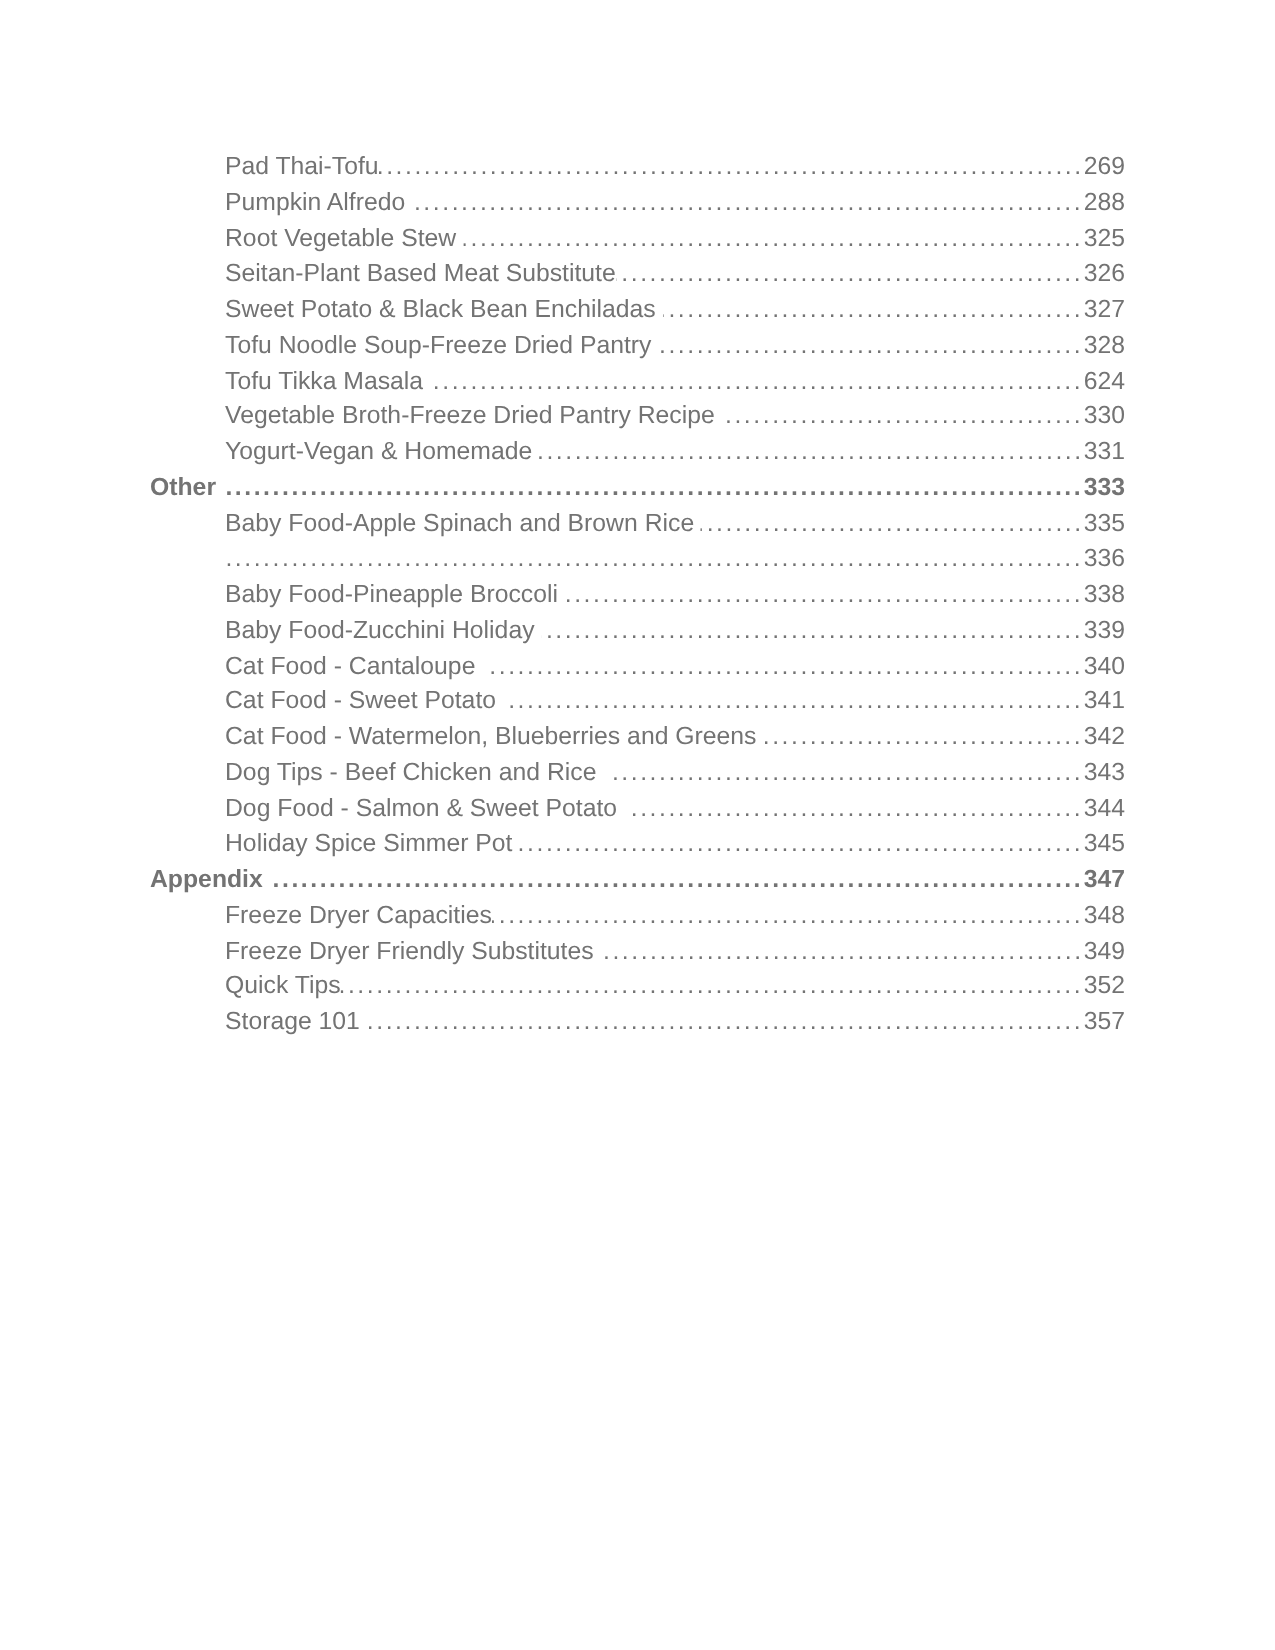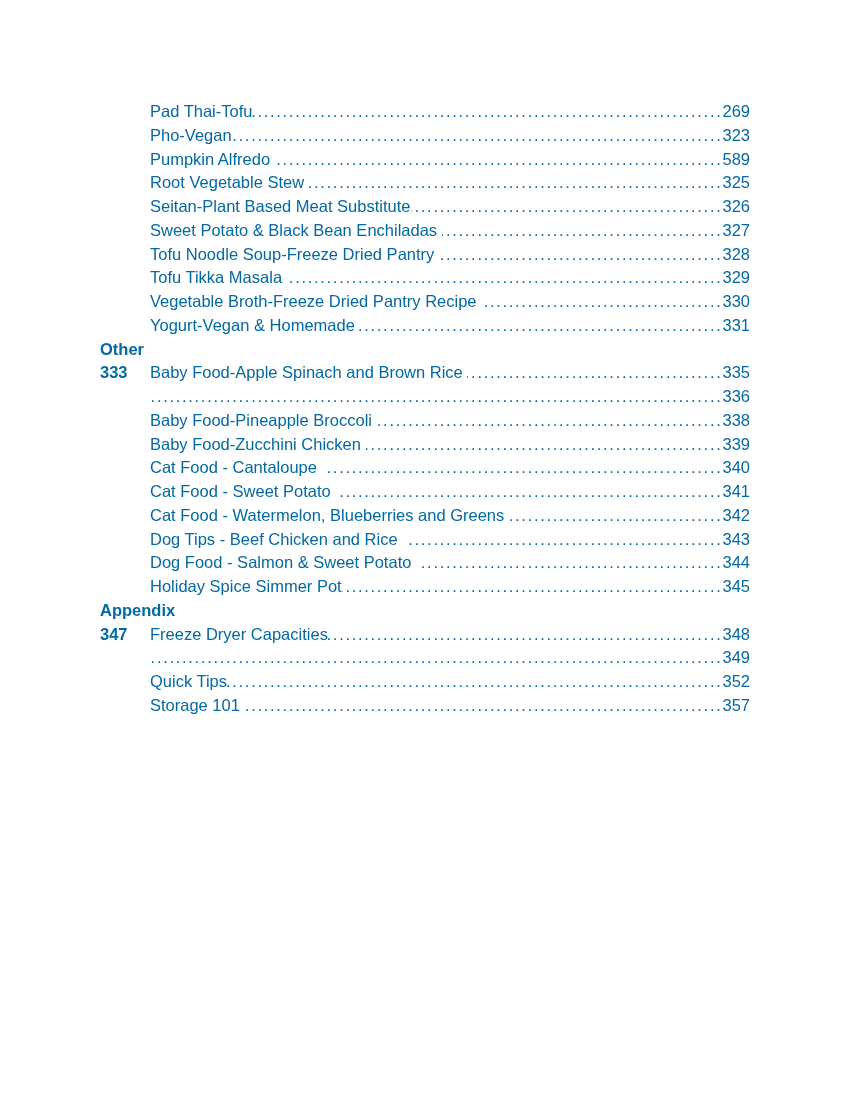--- a/index.html
+++ b/index.html
@@ -22,24 +22,24 @@
     left: 100px;
     top: 100px;
     width: 650px;
   }
   .toc-row {
     display: flex;
     align-items: baseline;
     height: 23.75px;
     line-height: 23.75px;
     font-size: 16.5px;
-    color: #0369a1;
+    color: #737373;
     text-align: center;
   }
-  .toc-row.level-1 { font-weight: 700; flex-direction: column; }
+  .toc-row.level-1 { font-weight: 700; }
   .toc-row.level-2 { padding-left: 50px; }
   .toc-label {
     flex: 0 0 auto;
     white-space: pre; 
   }
   .toc-dots {
     flex: 1 1 auto;
     overflow: hidden;
     white-space: nowrap;
     direction: rtl; 
@@ -57,30 +57,25 @@
 <body>
 
 <div class="page">
   <div class="toc">
   <div class="toc-row level-2">
     <span class="toc-label">Pad Thai-Tofu</span>
     <span class="toc-dots" aria-hidden="true"></span>
     <span class="toc-page">269</span>
   </div>
 
-  <div class="toc-row level-2">
-    <span class="toc-label">Pho-Vegan</span>
-    <span class="toc-dots" aria-hidden="true"></span>
-    <span class="toc-page">323</span>
-  </div>
 
   <div class="toc-row level-2">
     <span class="toc-label">Pumpkin Alfredo </span>
     <span class="toc-dots" aria-hidden="true"></span>
-    <span class="toc-page">589</span>
+    <span class="toc-page">288</span>
   </div>
 
   <div class="toc-row level-2">
     <span class="toc-label">Root Vegetable Stew </span>
     <span class="toc-dots" aria-hidden="true"></span>
     <span class="toc-page">325</span>
   </div>
 
   <div class="toc-row level-2">
     <span class="toc-label">Seitan-Plant Based Meat Substitute</span>
@@ -96,21 +91,21 @@
 
   <div class="toc-row level-2">
     <span class="toc-label">Tofu Noodle Soup-Freeze Dried Pantry </span>
     <span class="toc-dots" aria-hidden="true"></span>
     <span class="toc-page">328</span>
   </div>
 
   <div class="toc-row level-2">
     <span class="toc-label">Tofu Tikka Masala </span>
     <span class="toc-dots" aria-hidden="true"></span>
-    <span class="toc-page">329</span>
+    <span class="toc-page">624</span>
   </div>
 
   <div class="toc-row level-2">
     <span class="toc-label">Vegetable Broth-Freeze Dried Pantry Recipe </span>
     <span class="toc-dots" aria-hidden="true"></span>
     <span class="toc-page">330</span>
   </div>
 
   <div class="toc-row level-2">
     <span class="toc-label">Yogurt-Vegan &amp; Homemade </span>
@@ -136,21 +131,21 @@
   </div>
 
 
   <div class="toc-row level-2">
     <span class="toc-label">Baby Food-Pineapple Broccoli </span>
     <span class="toc-dots" aria-hidden="true"></span>
     <span class="toc-page">338</span>
   </div>
 
   <div class="toc-row level-2">
-    <span class="toc-label">Baby Food-Zucchini Chicken </span>
+    <span class="toc-label">Baby Food-Zucchini Holiday </span>
     <span class="toc-dots" aria-hidden="true"></span>
     <span class="toc-page">339</span>
   </div>
 
   <div class="toc-row level-2">
     <span class="toc-label">Cat Food - Cantaloupe  </span>
     <span class="toc-dots" aria-hidden="true"></span>
     <span class="toc-page">340</span>
   </div>
 
@@ -190,20 +185,21 @@
     <span class="toc-page">347</span>
   </div>
 
   <div class="toc-row level-2">
     <span class="toc-label">Freeze Dryer Capacities</span>
     <span class="toc-dots" aria-hidden="true"></span>
     <span class="toc-page">348</span>
   </div>
 
   <div class="toc-row level-2">
+    <span class="toc-label">Freeze Dryer Friendly Substitutes </span>
     <span class="toc-dots" aria-hidden="true"></span>
     <span class="toc-page">349</span>
   </div>
 
   <div class="toc-row level-2">
     <span class="toc-label">Quick Tips</span>
     <span class="toc-dots" aria-hidden="true"></span>
     <span class="toc-page">352</span>
   </div>
 

